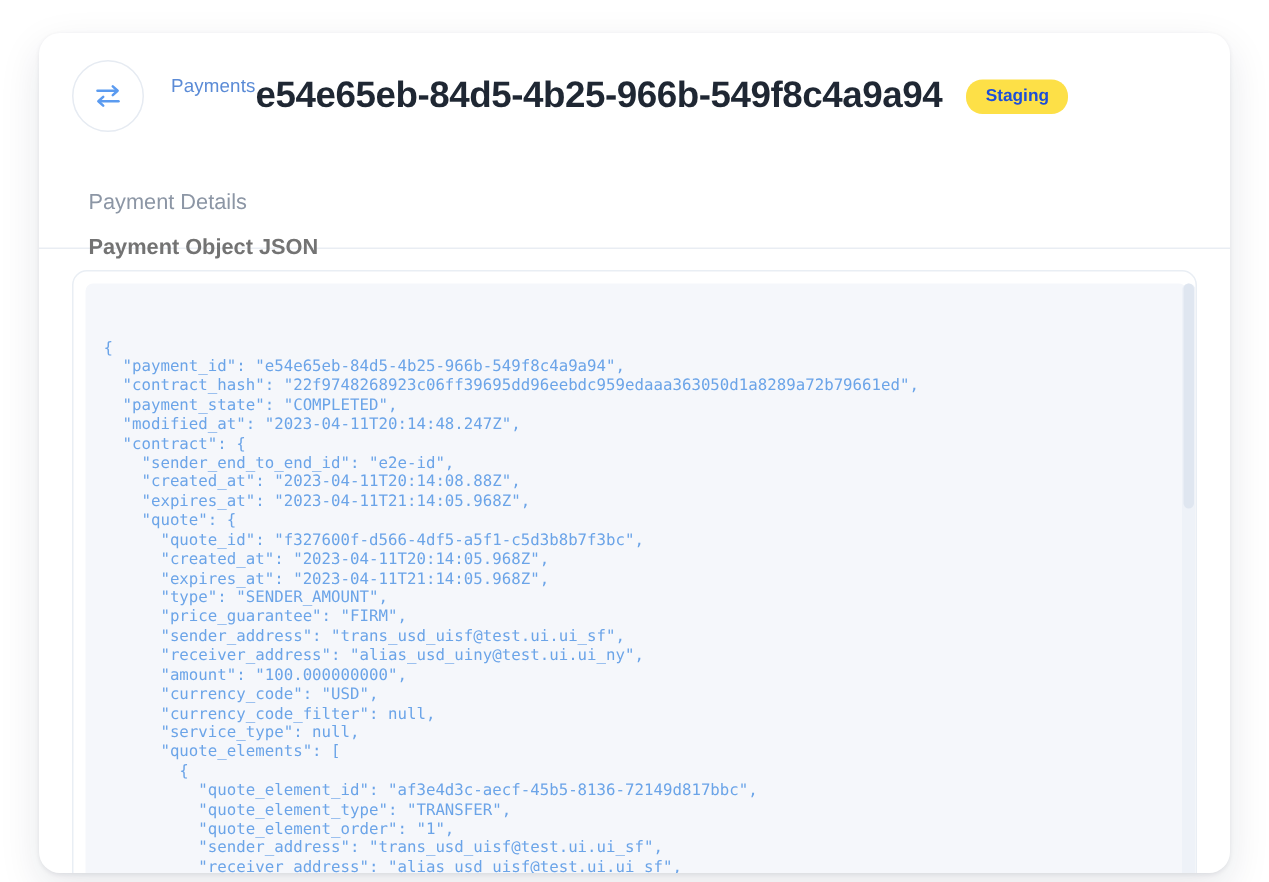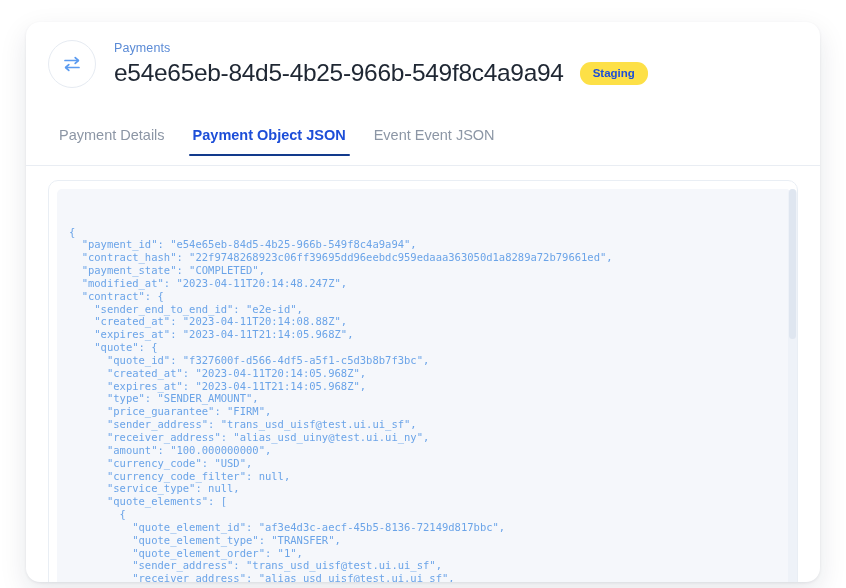--- a/index.html
+++ b/index.html
@@ -51,40 +51,40 @@
     display: flex;
     align-items: center;
     justify-content: center;
     flex: 0 0 auto;
   }
   .avatar-circle svg { display: block; }
 
   .title-wrap {
     margin-left: 18px;
     display: flex;
-    flex-direction: column;
+    flex-direction: row;
     justify-content: center;
   }
 
   .breadcrumb {
     font-size: 12.5px;
     color: #5b8bd6;
     line-height: 16px;
     margin-bottom: 2px;
     letter-spacing: .1px;
   }
 
   .title-row {
     display: flex;
     align-items: center;
   }
 
   .page-title {
     font-size: 24.5px;
-    font-weight: normal;
+    font-weight: bold;
     color: #1f2733;
     letter-spacing: -0.3px;
     line-height: 30px;
     white-space: nowrap;
   }
 
   .badge {
     margin-left: 16px;
     background: #fde047;
     color: #1d4ed8;
@@ -100,34 +100,35 @@
   .tabs {
     position: absolute;
     left: 0;
     top: 104px;
     width: 794px;
     height: 40px;
     display: flex;
     align-items: flex-start;
     padding-left: 33px;
     border-bottom: 1px solid #e9edf3;
+    flex-direction: column;
   }
 
   .tab {
     font-size: 14.5px;
     color: #8c96a5;
     padding: 0 0 12px 0;
     margin-right: 28px;
     position: relative;
     cursor: pointer;
     white-space: nowrap;
     line-height: 18px;
   }
   .tab.active {
-    color: #1d4ed8;
+    color: #737373;
     font-weight: bold;
   }
   .tab.active::after {
     content: "";
     position: absolute;
     left: -4px; right: -4px;
     bottom: 0;
     height: 2.5px;
     background: #123a8c;
     border-radius: 2px;

